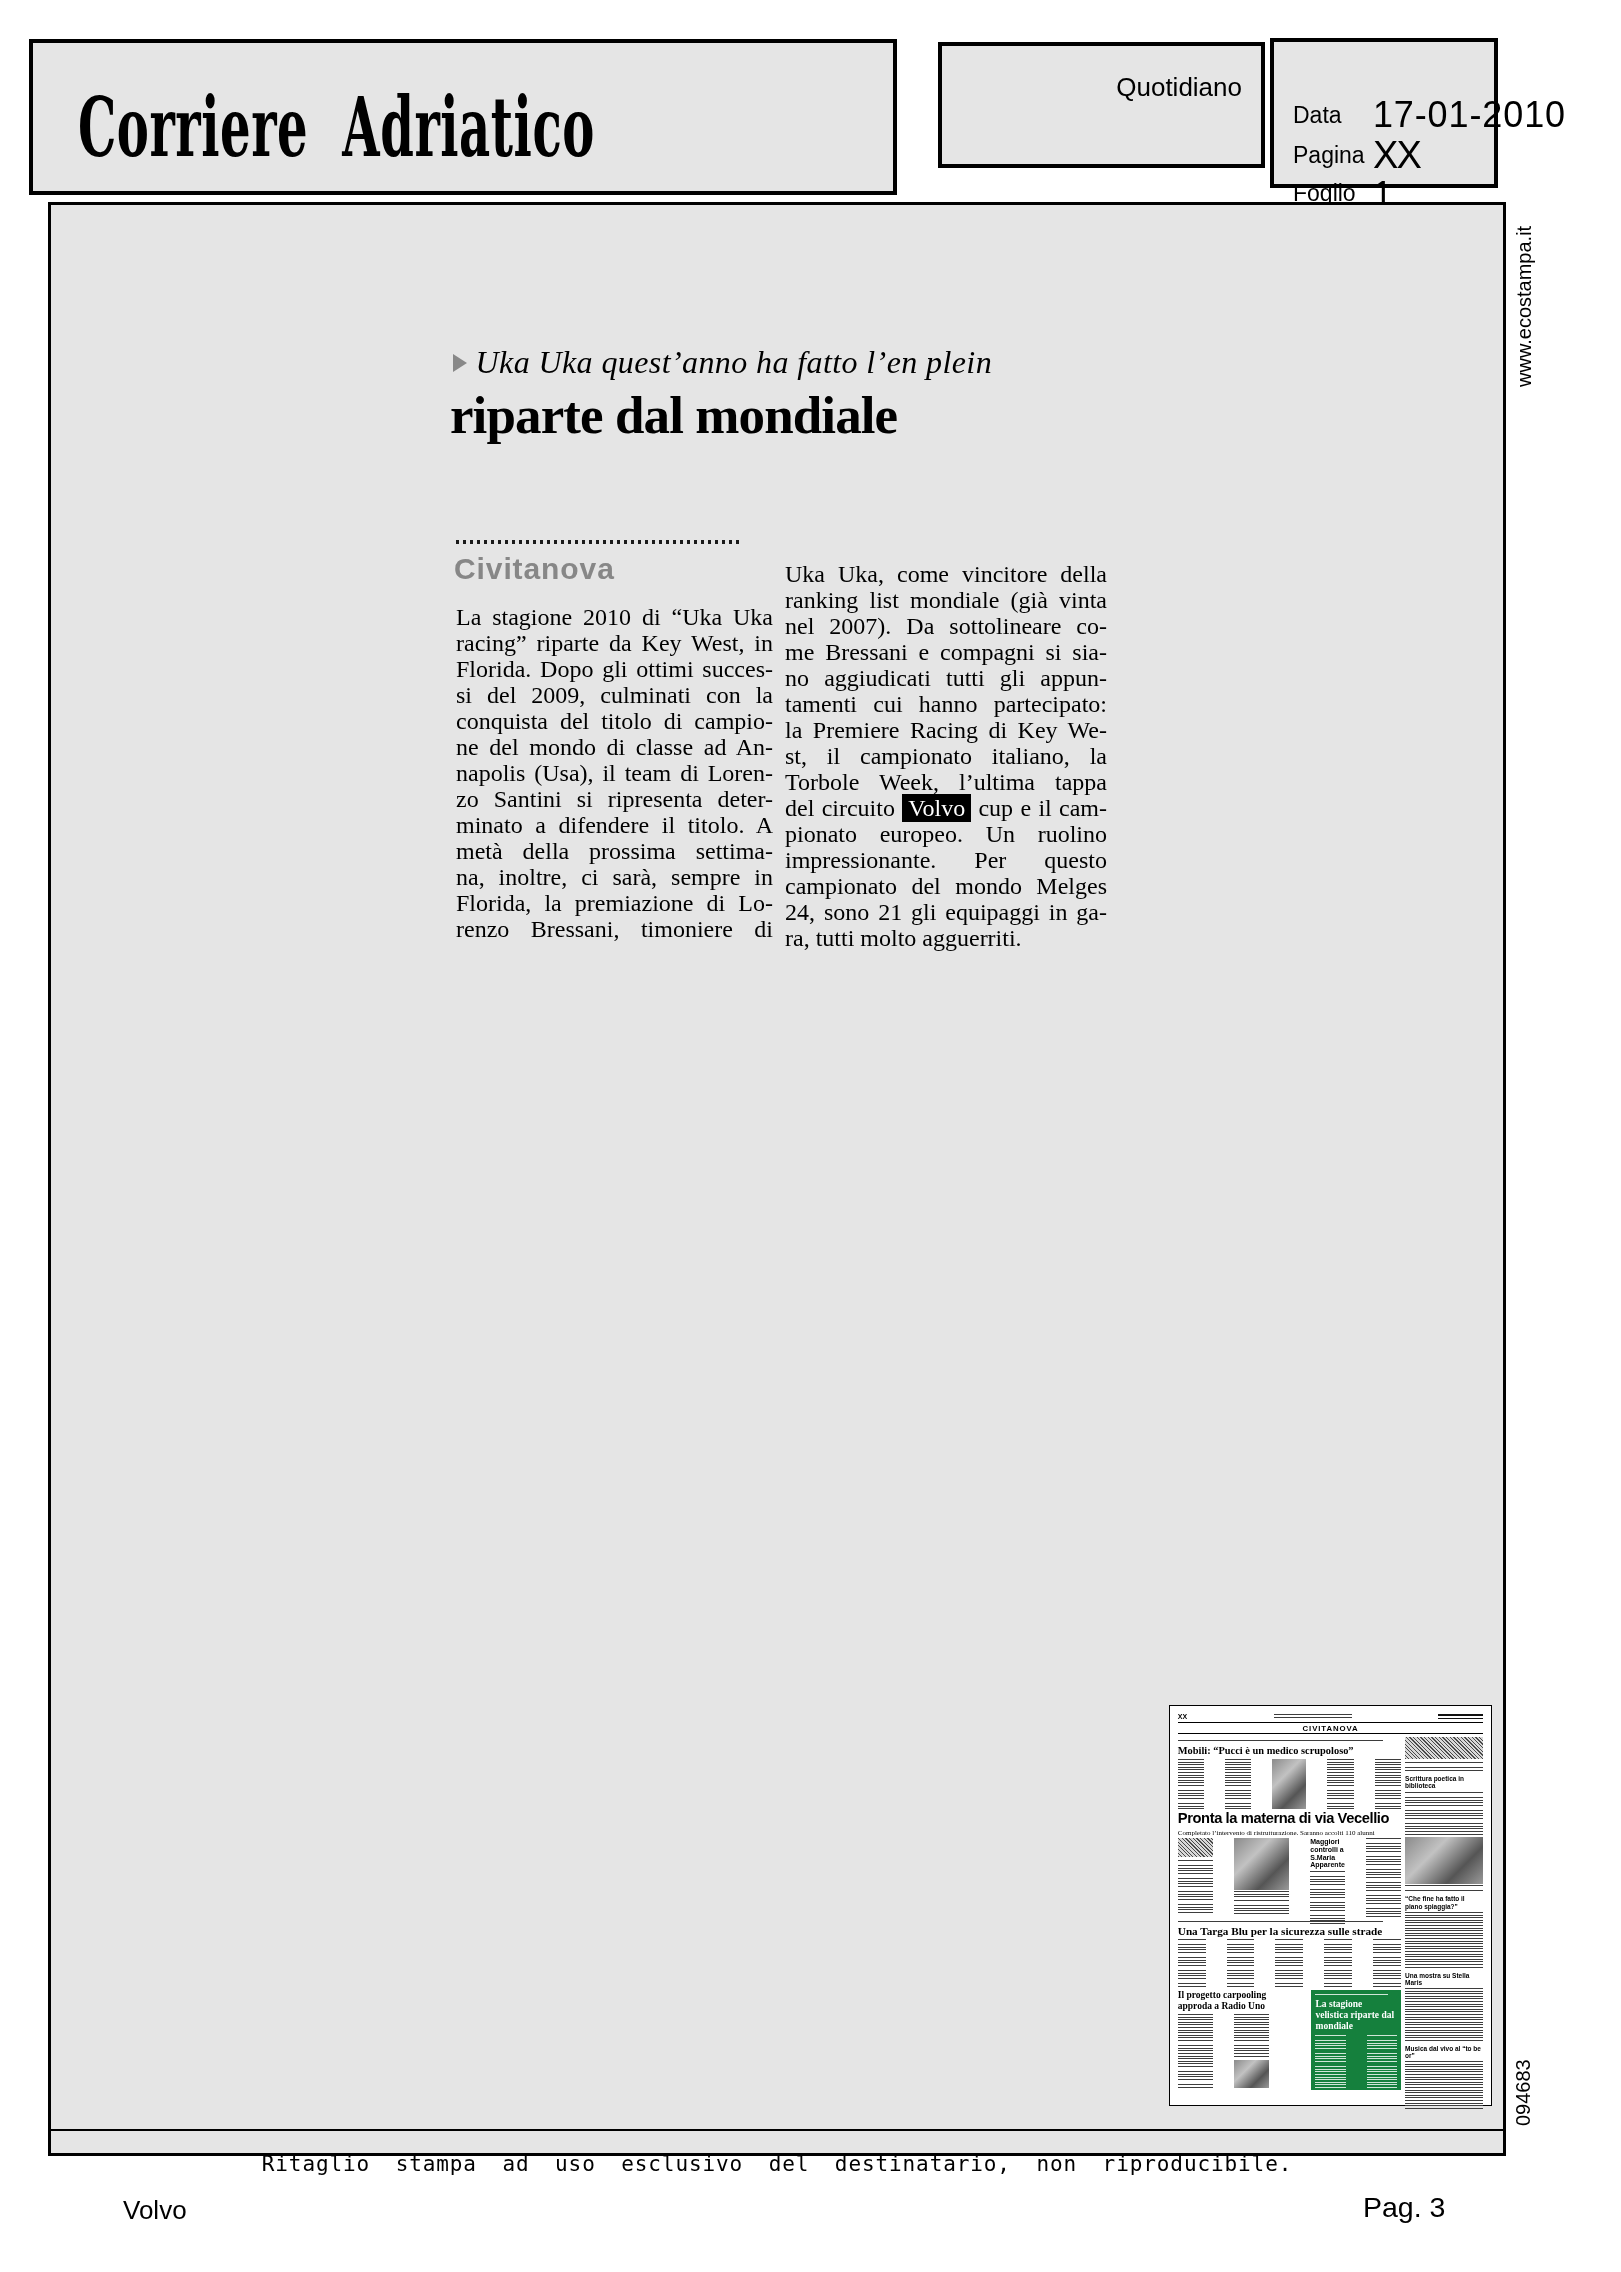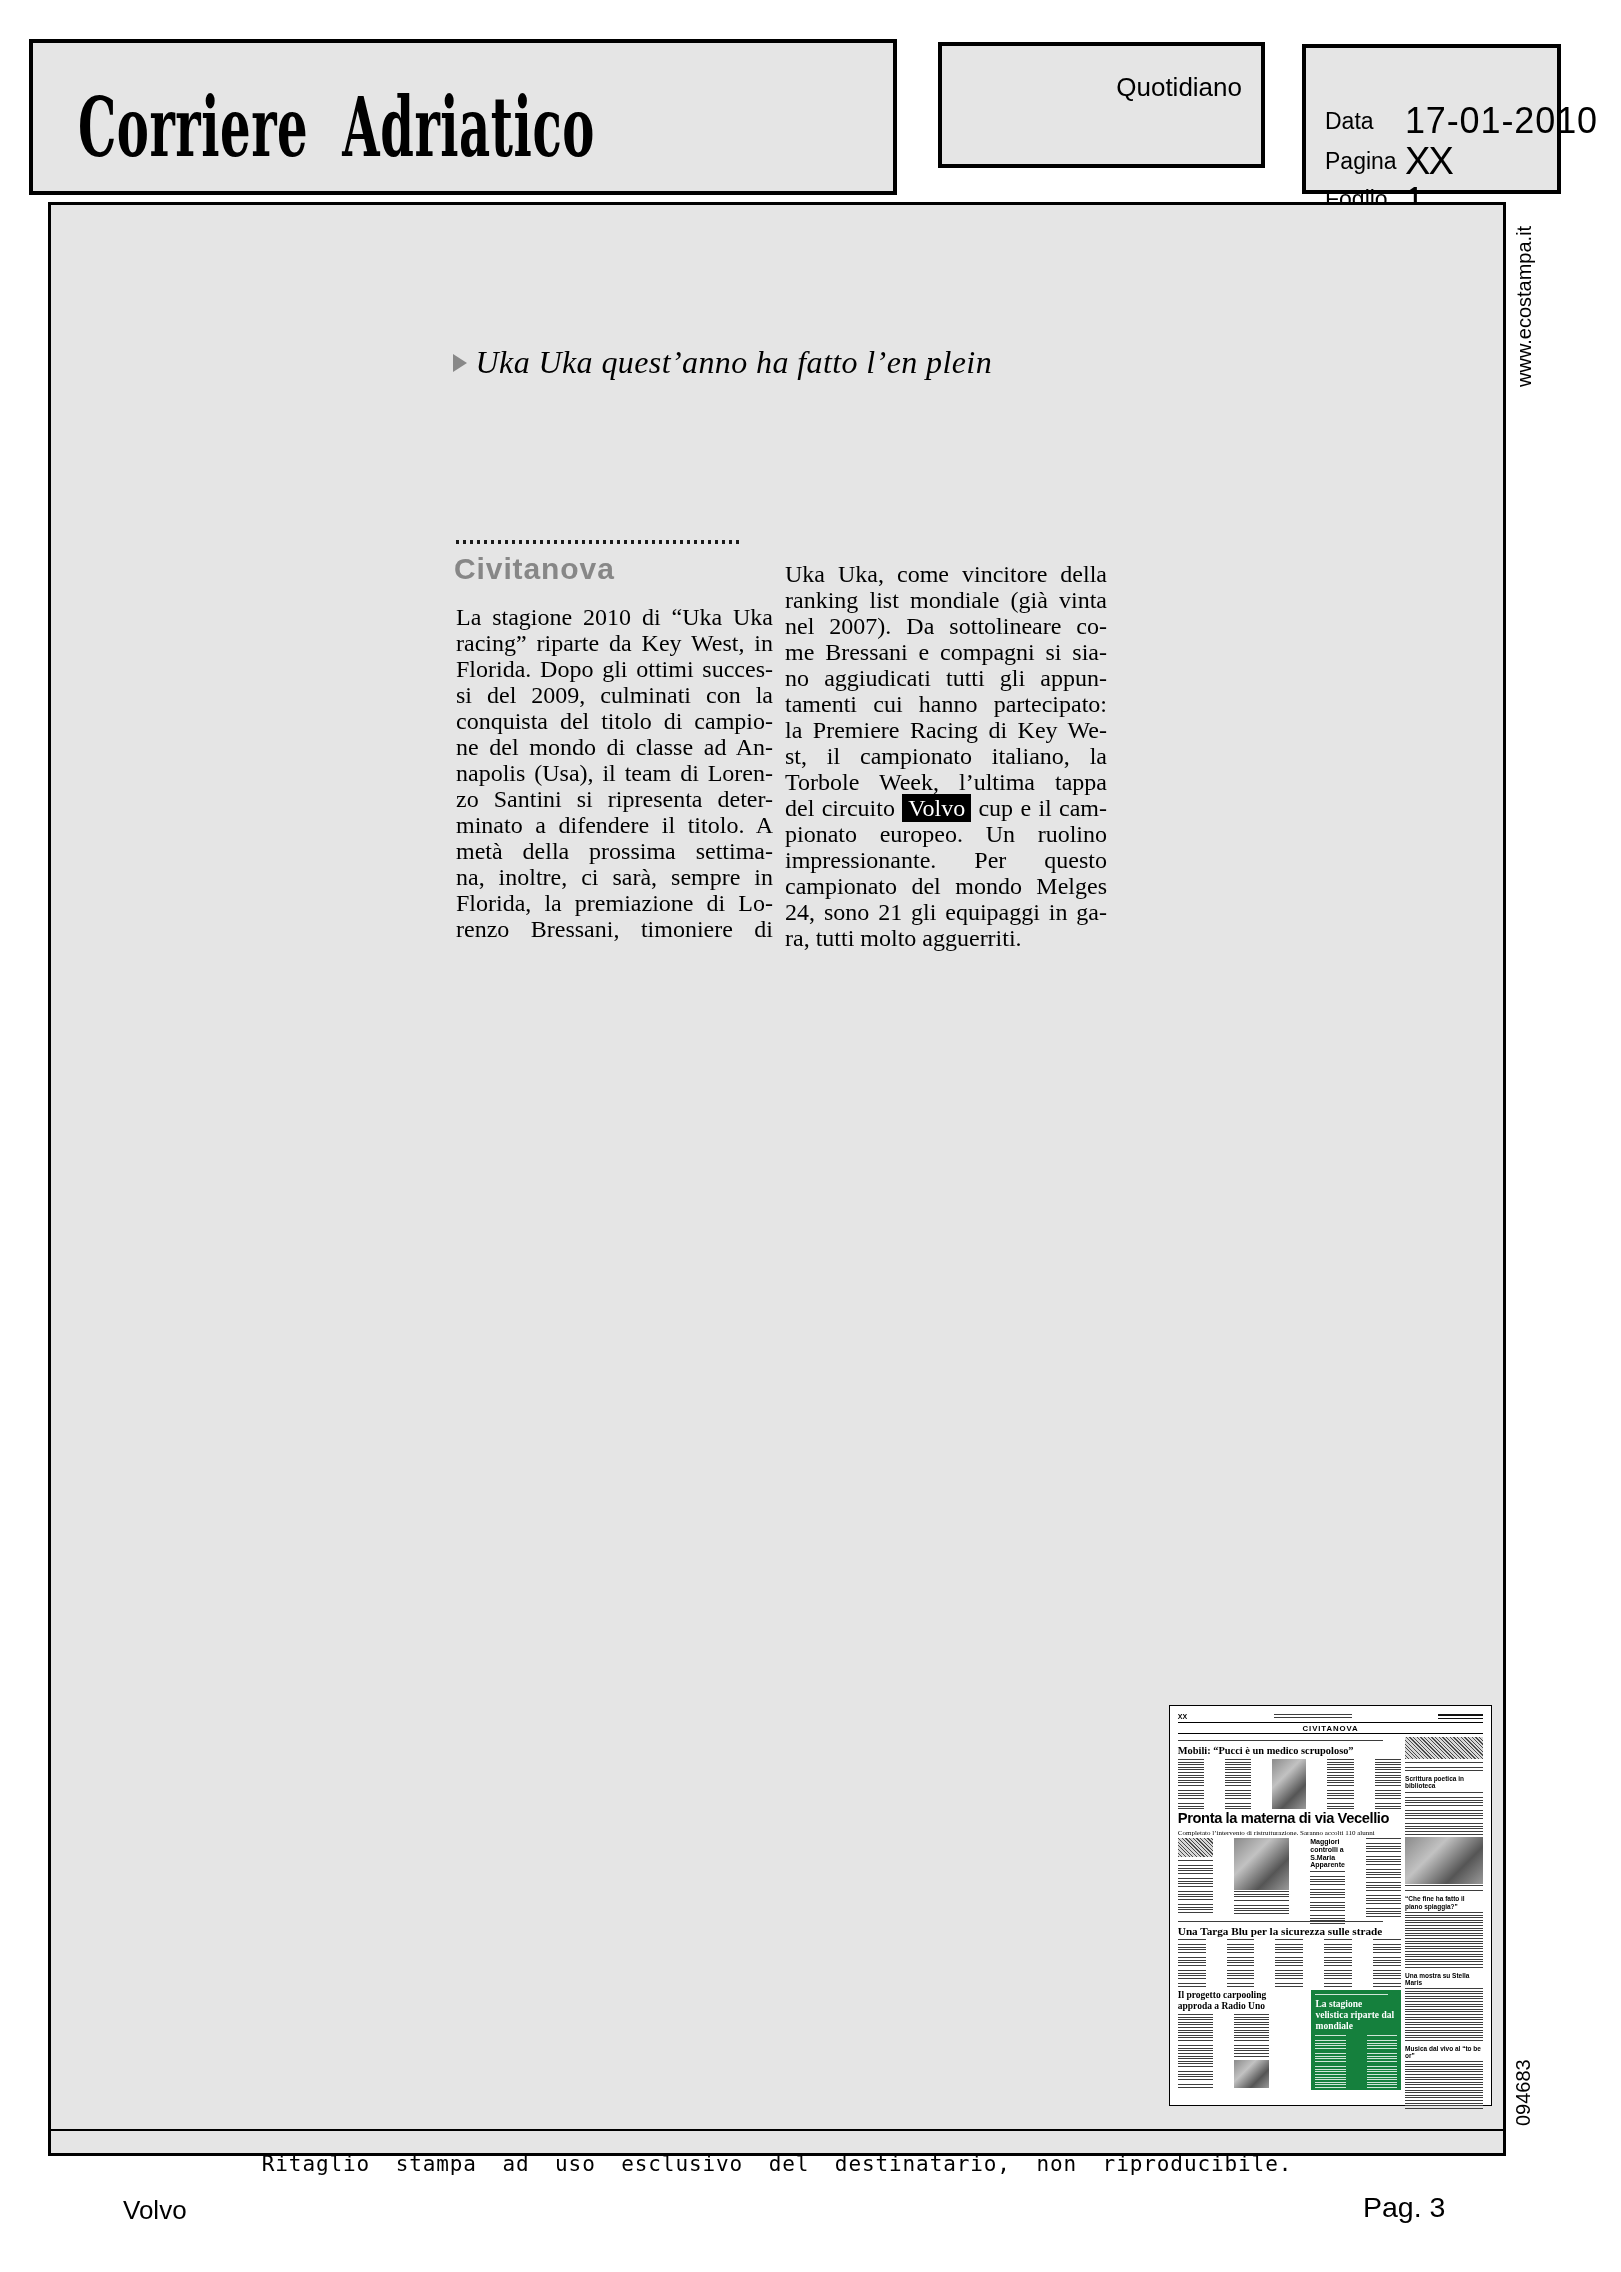--- a/index.html
+++ b/index.html
@@ -5,21 +5,21 @@
   html,body{margin:0;padding:0;background:#fff;}
   body{width:1621px;height:2273px;position:relative;font-family:"Liberation Sans",sans-serif;color:#000;overflow:hidden;}
   .abs{position:absolute;}
   .box{position:absolute;border:3.5px solid #000;box-sizing:border-box;background:#e5e5e5;}
 
   
   .logo-box{left:29px;top:39px;width:868px;height:156px;border-width:4.3px;}
   .masthead{position:absolute;left:45px;top:35px;font-family:"DejaVu Serif",serif;font-weight:bold;font-size:83px;white-space:nowrap;transform:scaleX(0.58);transform-origin:0 0;letter-spacing:0.9px;word-spacing:0.35em;}
   .quot-box{left:938px;top:42px;width:327px;height:126px;border-width:4.3px;}
   .quot-label{position:absolute;top:26px;right:19px;font-size:26px;}
-  .data-box{left:1270px;top:44px;width:259px;height:150px;border-width:4.3px;margin-left:32px;}
+  .data-box{left:1270px;top:38px;width:228px;height:150px;border-width:4.3px;}
   .data-row{position:absolute;left:19px;white-space:nowrap;}
   .data-row .lbl{display:inline-block;width:76px;font-size:23px;vertical-align:middle;}
   .data-row .val{display:inline-block;font-size:36px;vertical-align:middle;letter-spacing:0.9px;}
   .row-data{top:52px;}
   .row-pagina{top:92px;}
   .row-pagina .val{font-size:38px;letter-spacing:-1.7px;}
   .row-foglio{top:131px;}
   .row-foglio .val{font-size:35px;}
 
   
@@ -107,20 +107,21 @@
 </div>
 
 <div class="box main-box"></div>
 
 <div class="abs kicker">
   <span class="tri"></span>
   <span class="kicker-text">Uka Uka quest’anno ha fatto l’en plein</span>
 </div>
 
 <div class="abs headline">
+  <div>riparte dal mondiale</div>
 </div>
 
 <div class="abs dotted"></div>
 <div class="abs location">Civitanova</div>
 
 <div class="abs textcol col1">
     <div class="bodyline">La stagione 2010 di “Uka Uka</div>
     <div class="bodyline">racing” riparte da Key West, in</div>
     <div class="bodyline">Florida. Dopo gli ottimi succes-</div>
     <div class="bodyline">si del 2009, culminati con la</div>

